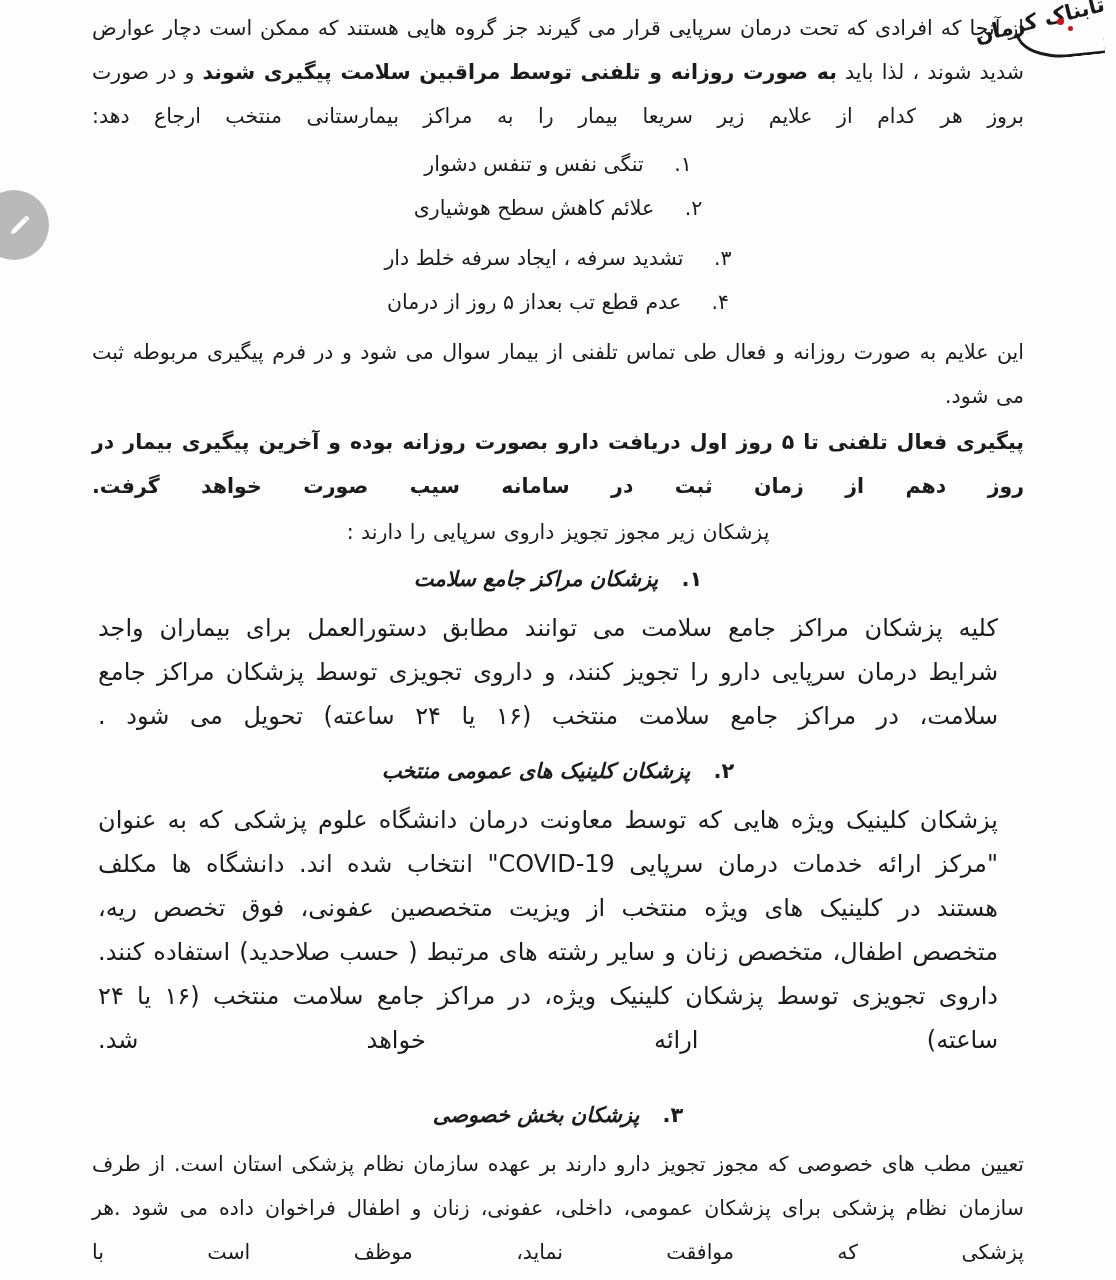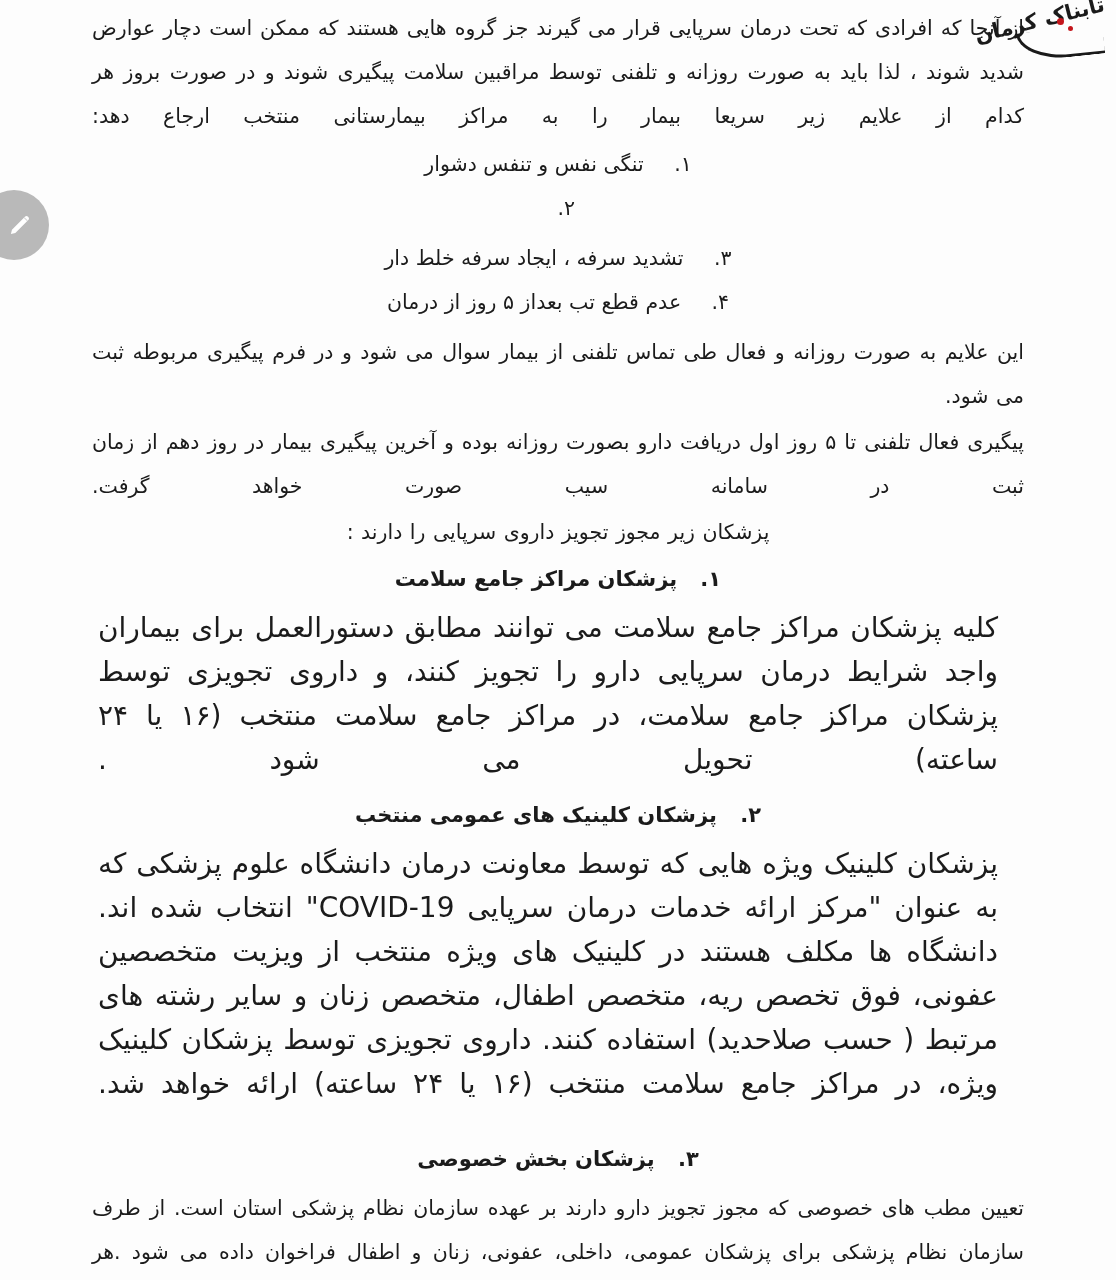--- a/index.html
+++ b/index.html
@@ -45,25 +45,25 @@
     word-spacing: 1px;
     text-align: justify;
     text-align-last: justify;
   }
   .para.last-right {
     text-align-last: right;
   }
   .para.indent {
     margin-right: 26px;
     margin-left: 6px;
-    font-size: 28px;
+    font-size: 24px;
     line-height: 44px;
   }
   .para b, .para strong {
-    font-weight: 400;
+    font-weight: 700;
   }
   .ltr-inline {
     direction: ltr;
     unicode-bidi: isolate;
     display: inline-block;
   }
 
   
   .num-list {
     list-style: none;
@@ -107,20 +107,21 @@
     justify-content: center;
     gap: 14px;
   }
   .head-list li .li-num {
     flex: 0 0 auto;
     min-width: 30px;
     text-align: left;
   }
   .head-list li .li-text {
     flex: 0 0 auto;
+    font-style: italic;
   }
 
   .spacer-sm { height: 6px; }
   .spacer-lg { height: 26px; }
 
   
   .watermark {
     position: absolute;
     top: 2px;
     right: 8px;
@@ -217,37 +218,38 @@
 
     <p class="para"><span>از آنجا که افرادی که تحت درمان سرپایی قرار می گیرند جز گروه هایی هستند که ممکن است دچار عوارض شدید شوند ، لذا  باید  </span><b>به صورت روزانه و تلفنی توسط مراقبین سلامت پیگیری شوند</b><span> و در صورت بروز هر کدام از علایم زیر سریعا بیمار را به  مراکز بیمارستانی منتخب ارجاع دهد:</span></p>
 
     <ul class="num-list">
       <li>
         <span class="li-num">۱.</span>
         <span class="li-text">تنگی نفس و تنفس دشوار</span>
       </li>
       <li>
         <span class="li-num">۲.</span>
+        <span class="li-text">علائم کاهش سطح هوشیاری</span>
       </li>
     </ul>
 
 
     <ul class="num-list">
       <li>
         <span class="li-num">۳.</span>
         <span class="li-text">تشدید سرفه ، ایجاد سرفه خلط دار</span>
       </li>
       <li>
         <span class="li-num">۴.</span>
         <span class="li-text">عدم قطع تب بعداز ۵ روز از درمان</span>
       </li>
     </ul>
 
     <p class="para last-right">این علایم به صورت روزانه و فعال طی تماس تلفنی از بیمار سوال می شود و در فرم پیگیری مربوطه ثبت می شود.</p>
-    <p class="para" style="font-weight:400;">پیگیری فعال تلفنی تا ۵ روز اول دریافت دارو بصورت روزانه بوده و آخرین پیگیری بیمار در روز دهم از زمان ثبت در سامانه سیب صورت خواهد گرفت.</p>
+    <p class="para" style="font-weight:700;">پیگیری فعال تلفنی تا ۵ روز اول دریافت دارو بصورت روزانه بوده و آخرین پیگیری بیمار در روز دهم از زمان ثبت در سامانه سیب صورت خواهد گرفت.</p>
 
     <p class="para last-right" style="text-align:right;text-align-last:center;">پزشکان زیر مجوز تجویز داروی سرپایی را دارند :</p>
 
     <ul class="head-list">
       <li>
         <span class="li-num">۱.</span>
         <span class="li-text">پزشکان مراکز جامع سلامت</span>
       </li>
     </ul>
     <p class="para indent">کلیه پزشکان مراکز جامع سلامت می توانند مطابق دستورالعمل برای بیماران واجد شرایط درمان سرپایی دارو را تجویز کنند، و داروی تجویزی توسط پزشکان مراکز جامع سلامت، در مراکز جامع سلامت منتخب (۱۶ یا ۲۴ ساعته) تحویل می شود .</p>

